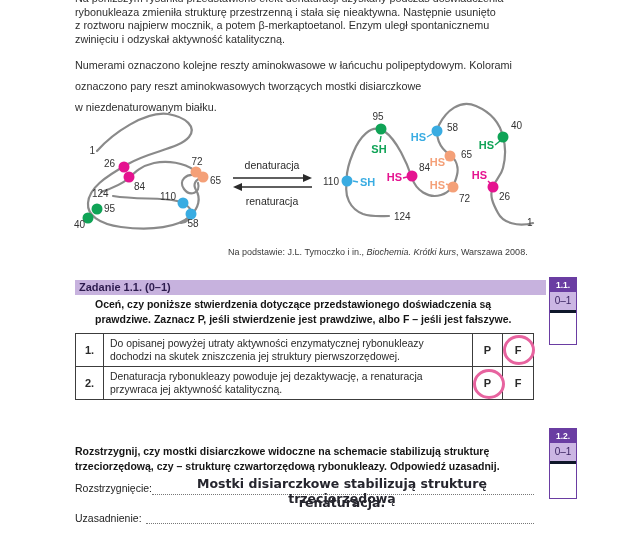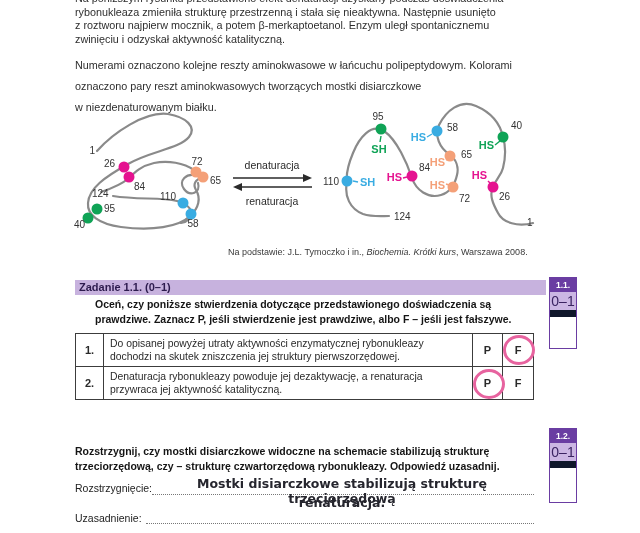--- a/index.html
+++ b/index.html
@@ -28,22 +28,22 @@
   #tbl .cell.last-row{border-bottom:none;}
   #tbl .num{justify-content:center;font-weight:bold;font-size:11px;}
   #tbl .stmt{font-size:10.4px;line-height:13px;padding:3px 6px;}
   #tbl .pf{justify-content:center;font-weight:bold;font-size:11px;}
   .pink-circle{width:32px;height:30px;border:3px solid #e7639f;border-radius:50%;
        box-sizing:border-box;background:transparent;}
   
   .mbox{width:28px;border:1.5px solid #6a3da2;box-sizing:border-box;background:#7dd3fc;}
   .mbox .mhead{background:#6a3da2;color:#fff;font-weight:bold;font-size:8.5px;
        text-align:center;line-height:14px;height:14px;}
-  .mbox .mpts{background:#cbb6e3;color:#3a2361;font-size:14px;text-align:center;
-       line-height:18px;height:18px;border-bottom:7px solid #0f172a;}
+  .mbox .mpts{background:#cbb6e3;color:#3a2361;font-size:10px;text-align:center;
+       line-height:18px;height:18px;border-bottom:3px solid #0f172a;}
   .mbox .mempty{background:#fff;}
   
   .lbl{font-size:10.5px;color:#222;}
   .dotline{border-bottom:1.5px dotted #777;}
   .answer{font-family:"DejaVu Sans",sans-serif;font-weight:bold;font-size:12.5px;
        color:#26262e;text-align:center;}
 </style>
 </head>
 <body>
 

